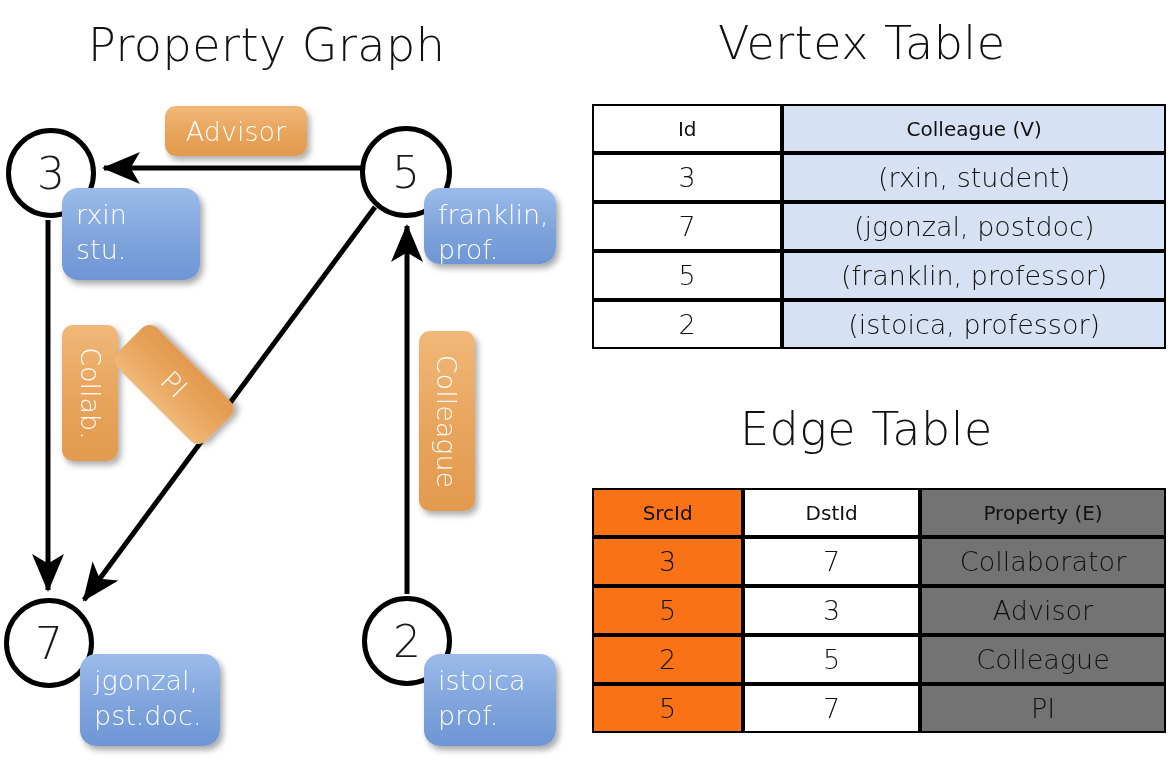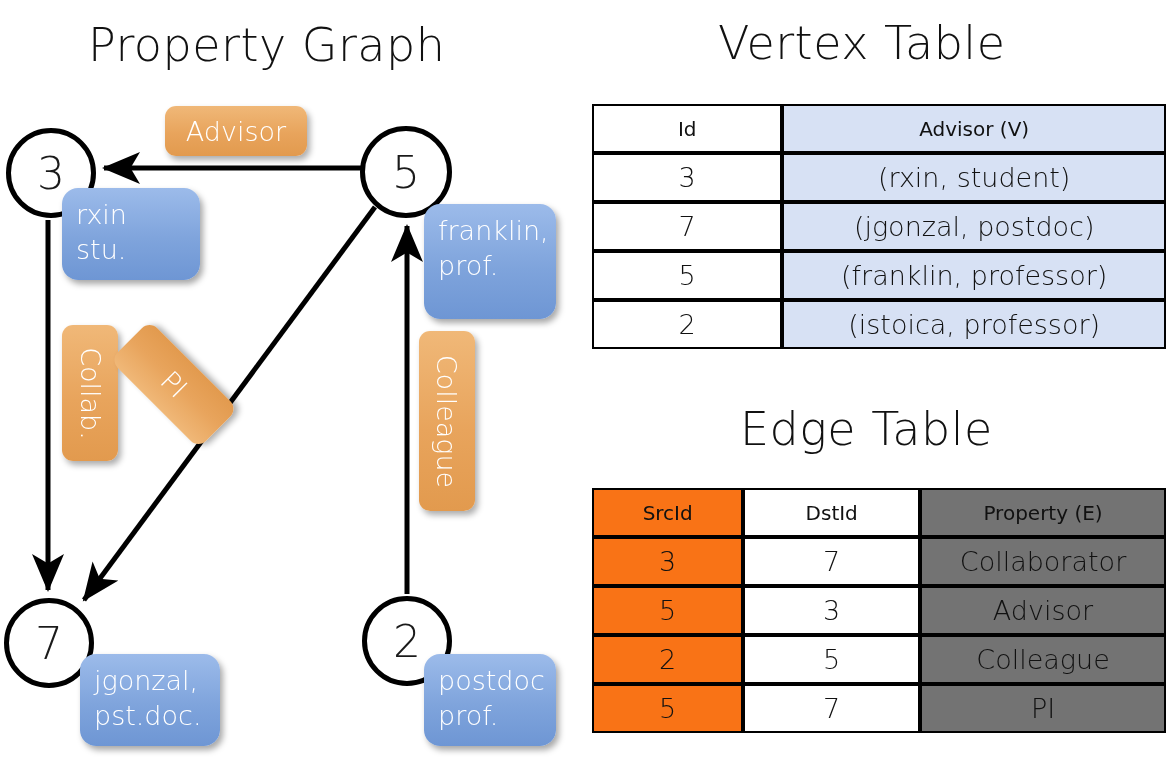--- a/index.html
+++ b/index.html
@@ -27,21 +27,21 @@
   #node-7{left:4px;  top:598px; width:90px;height:90px;}
   #node-2{left:362px;top:596px; width:90px;height:90px;}
 
   .vbox{position:absolute;border-radius:16px;color:#fff;
         background:linear-gradient(180deg,#9cbbea 0%,#7fa4dc 55%,#6e96d4 100%);
         box-shadow:3px 4px 6px rgba(0,0,0,.35);
         padding:10px 14px;box-sizing:border-box;
         font-size:27px;line-height:1.28;font-family:"DejaVu Sans", sans-serif;
         font-weight:300;}
   #vbox-rxin    {left:62px; top:188px; width:138px;height:92px;}
-  #vbox-franklin{left:424px;top:204px; width:132px;height:115px;}
+  #vbox-franklin{left:424px;top:188px; width:132px;height:76px;}
   #vbox-jgonzal {left:80px; top:654px; width:140px;height:92px;}
   #vbox-istoica {left:424px;top:654px; width:132px;height:92px;}
 
   .ebox{position:absolute;border-radius:11px;color:#fff;
         background:linear-gradient(180deg,#f0b878 0%,#e8a45c 55%,#e29a4e 100%);
         box-shadow:3px 4px 6px rgba(0,0,0,.33);
         display:flex;align-items:center;justify-content:center;
         font-size:27px;font-family:"DejaVu Sans", sans-serif;font-weight:300;
         box-sizing:border-box;white-space:nowrap;}
   #ebox-advisor{left:165px;top:106px;width:142px;height:50px;}
@@ -107,21 +107,21 @@
     </div>
     <div class="vbox" id="vbox-franklin">
       <div>franklin,</div>
       <div>prof.</div>
     </div>
     <div class="vbox" id="vbox-jgonzal">
       <div>jgonzal,</div>
       <div>pst.doc.</div>
     </div>
     <div class="vbox" id="vbox-istoica">
-      <div>postdoc</div>
+      <div>istoica</div>
       <div>prof.</div>
     </div>
 
     <div class="ebox" id="ebox-advisor">
       <span>Advisor</span>
     </div>
     <div class="ebox" id="ebox-collab">
       <span class="rot">Collab.</span>
     </div>
     <div class="ebox" id="ebox-pi">
@@ -131,21 +131,21 @@
       <span class="rot">Colleague</span>
     </div>
   </div>
 
   <div class="title" id="title-vt">Vertex Table</div>
 
   <table class="tbl" id="vertex-table">
     <tbody>
         <tr>
       <th class="c-id">Id</th>
-      <th class="c-prop">Advisor (V)</th>
+      <th class="c-prop">Colleague (V)</th>
     </tr>
     <tr>
       <td class="c-id">3</td>
       <td class="c-prop">(rxin, student)</td>
     </tr>
     <tr>
       <td class="c-id">7</td>
       <td class="c-prop">(jgonzal, postdoc)</td>
     </tr>
     <tr>

